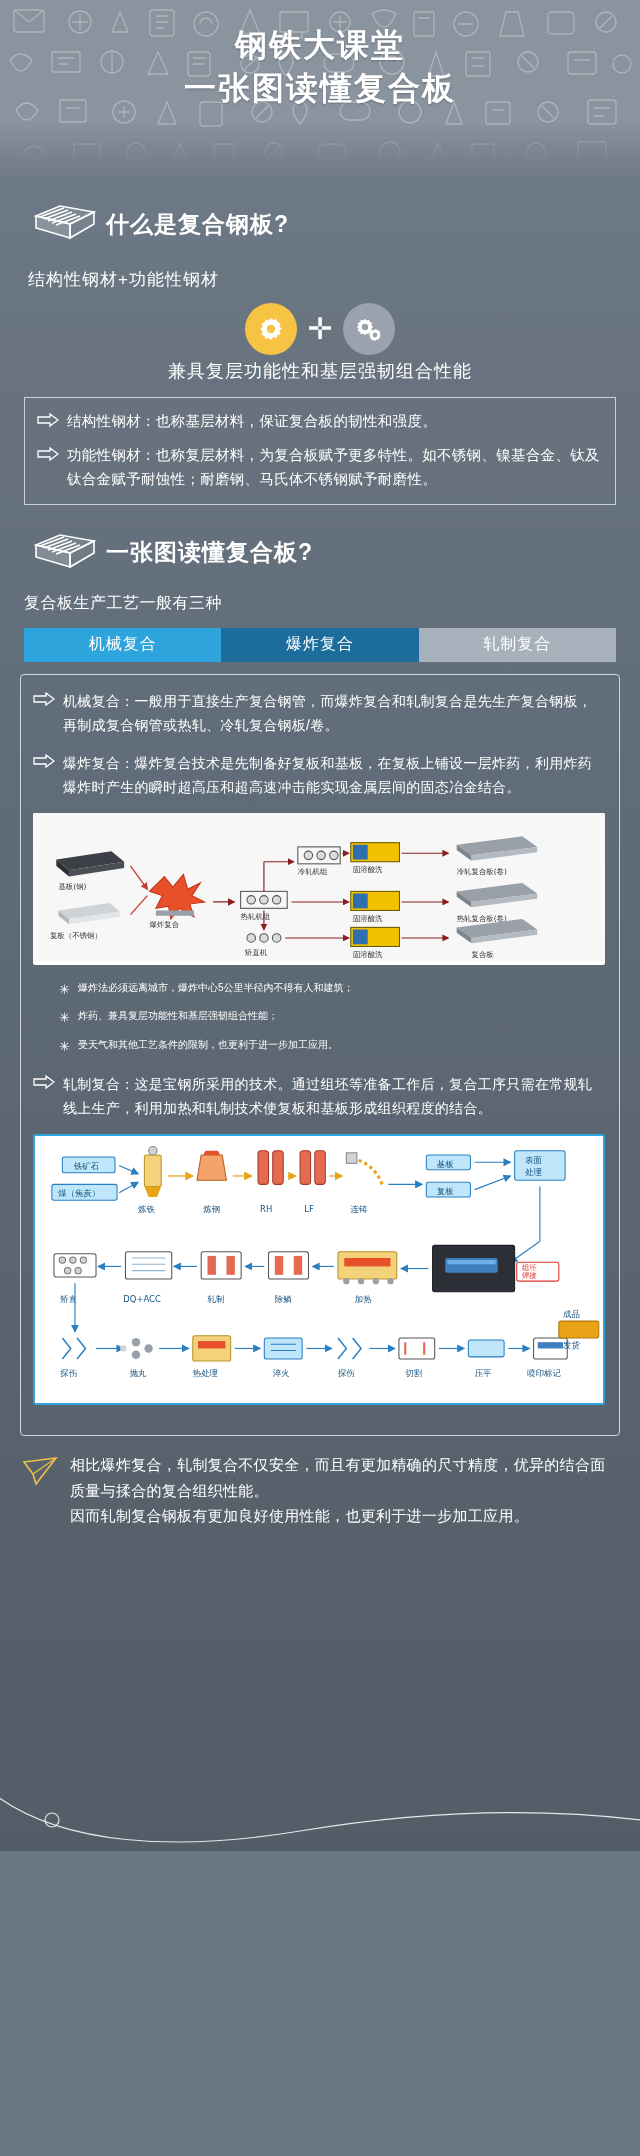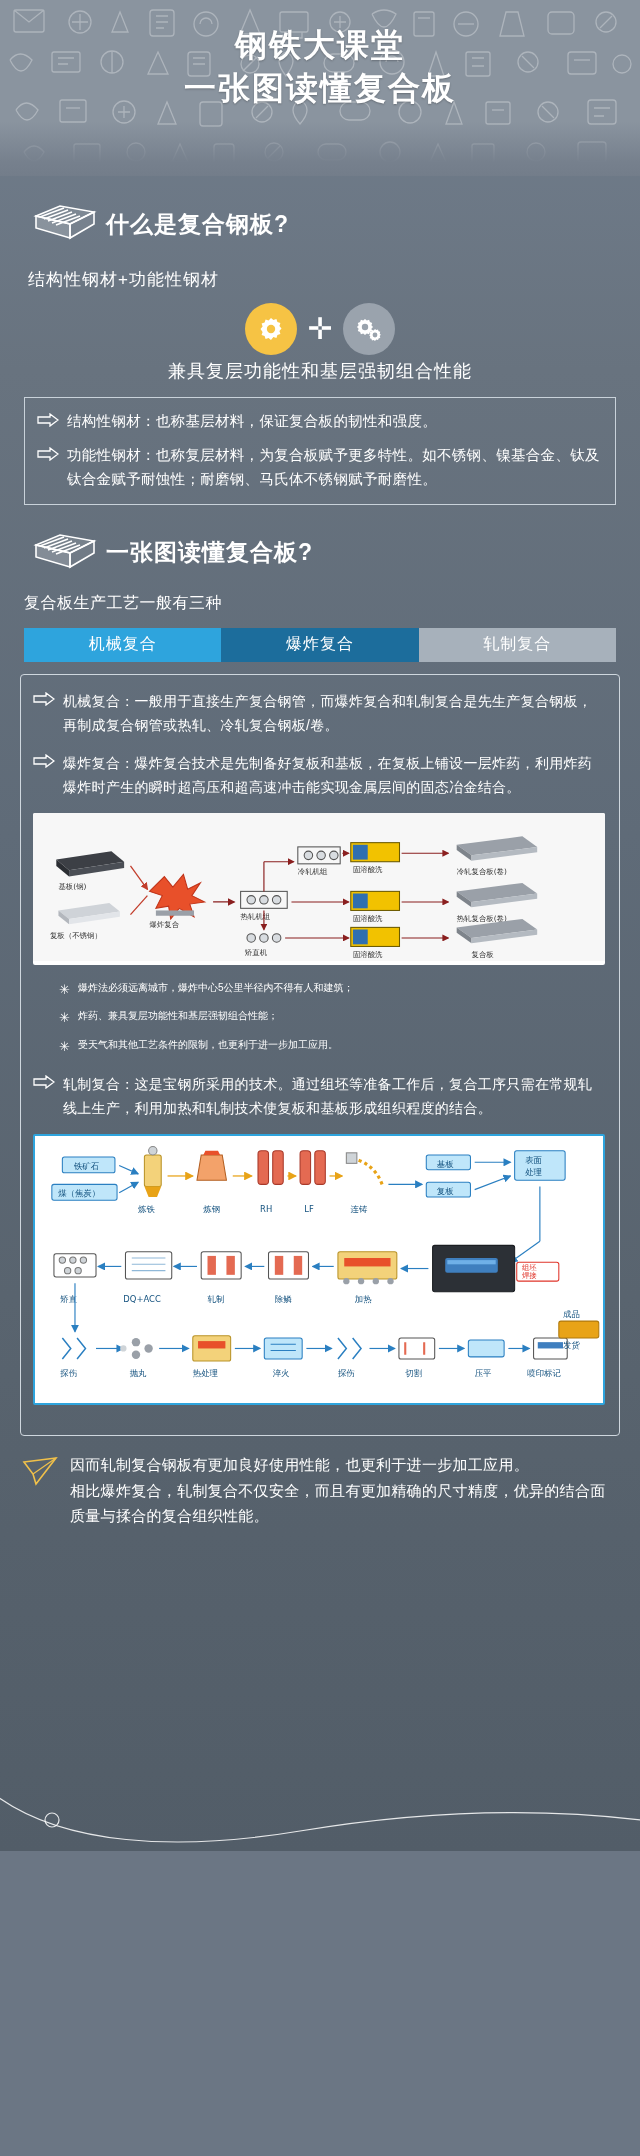--- a/index.html
+++ b/index.html
@@ -670,22 +670,22 @@
     </div>
 
   </div>
 
   <div class="closing">
     <svg class="closing-ic" width="38" height="30" viewBox="0 0 38 30">
       <path d="M2 6 L34 2 L14 28 L11 18 Z" fill="none" stroke="#f0c04a" stroke-width="1.6"></path>
       <path d="M11 18 L34 2" fill="none" stroke="#f0c04a" stroke-width="1.2"></path>
     </svg>
     <div>
+      <div class="txt">相比爆炸复合，轧制复合不仅安全，而且有更加精确的尺寸精度，优异的结合面质量与揉合的复合组织性能。</div>
       <div class="txt">因而轧制复合钢板有更加良好使用性能，也更利于进一步加工应用。</div>
-      <div class="txt">相比爆炸复合，轧制复合不仅安全，而且有更加精确的尺寸精度，优异的结合面质量与揉合的复合组织性能。</div>
     </div>
   </div>
 
   <svg class="bottom-curve" viewBox="0 0 640 70">
     <path d="M-10 10 C 60 66, 180 70, 300 50 C 420 30, 540 26, 650 40" fill="none" stroke="#ffffff" stroke-width="1.2" opacity="0.85"></path>
     <circle cx="52" cy="39" r="7" fill="none" stroke="#ffffff" stroke-width="1.2" opacity="0.85"></circle>
   </svg>
 
 </div>
 

